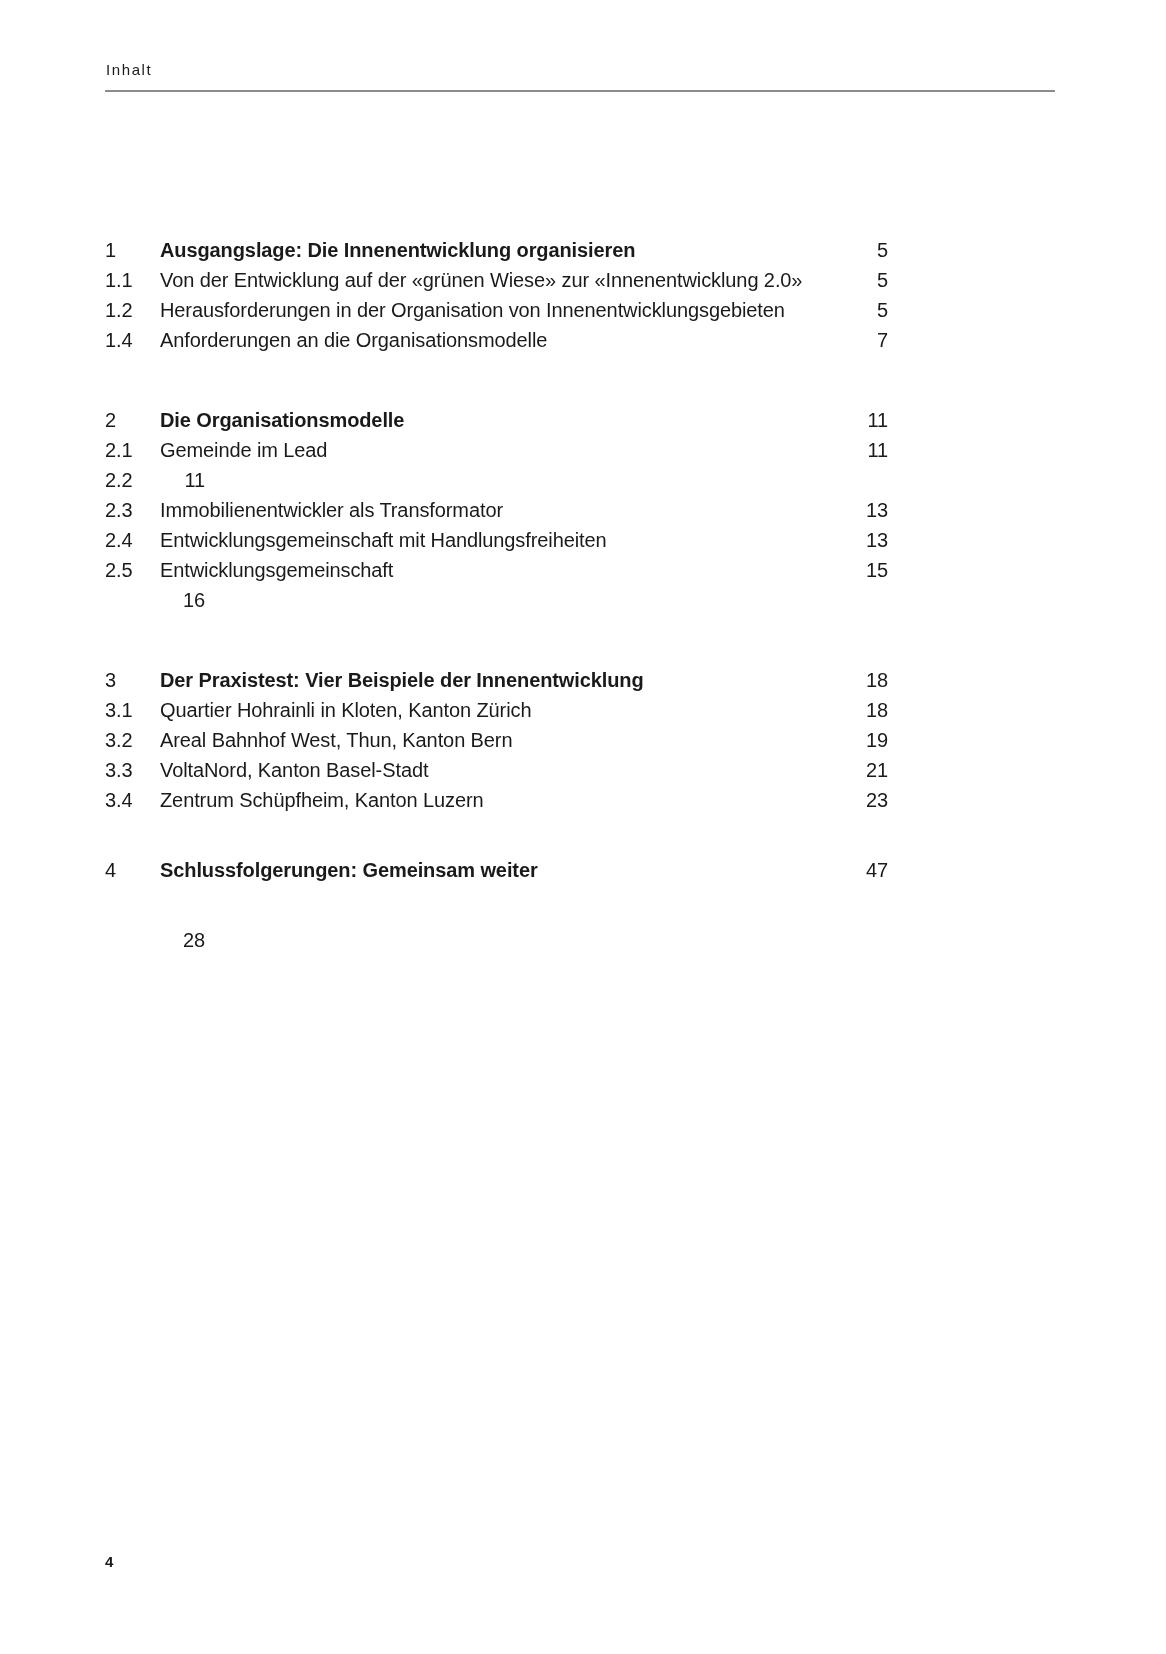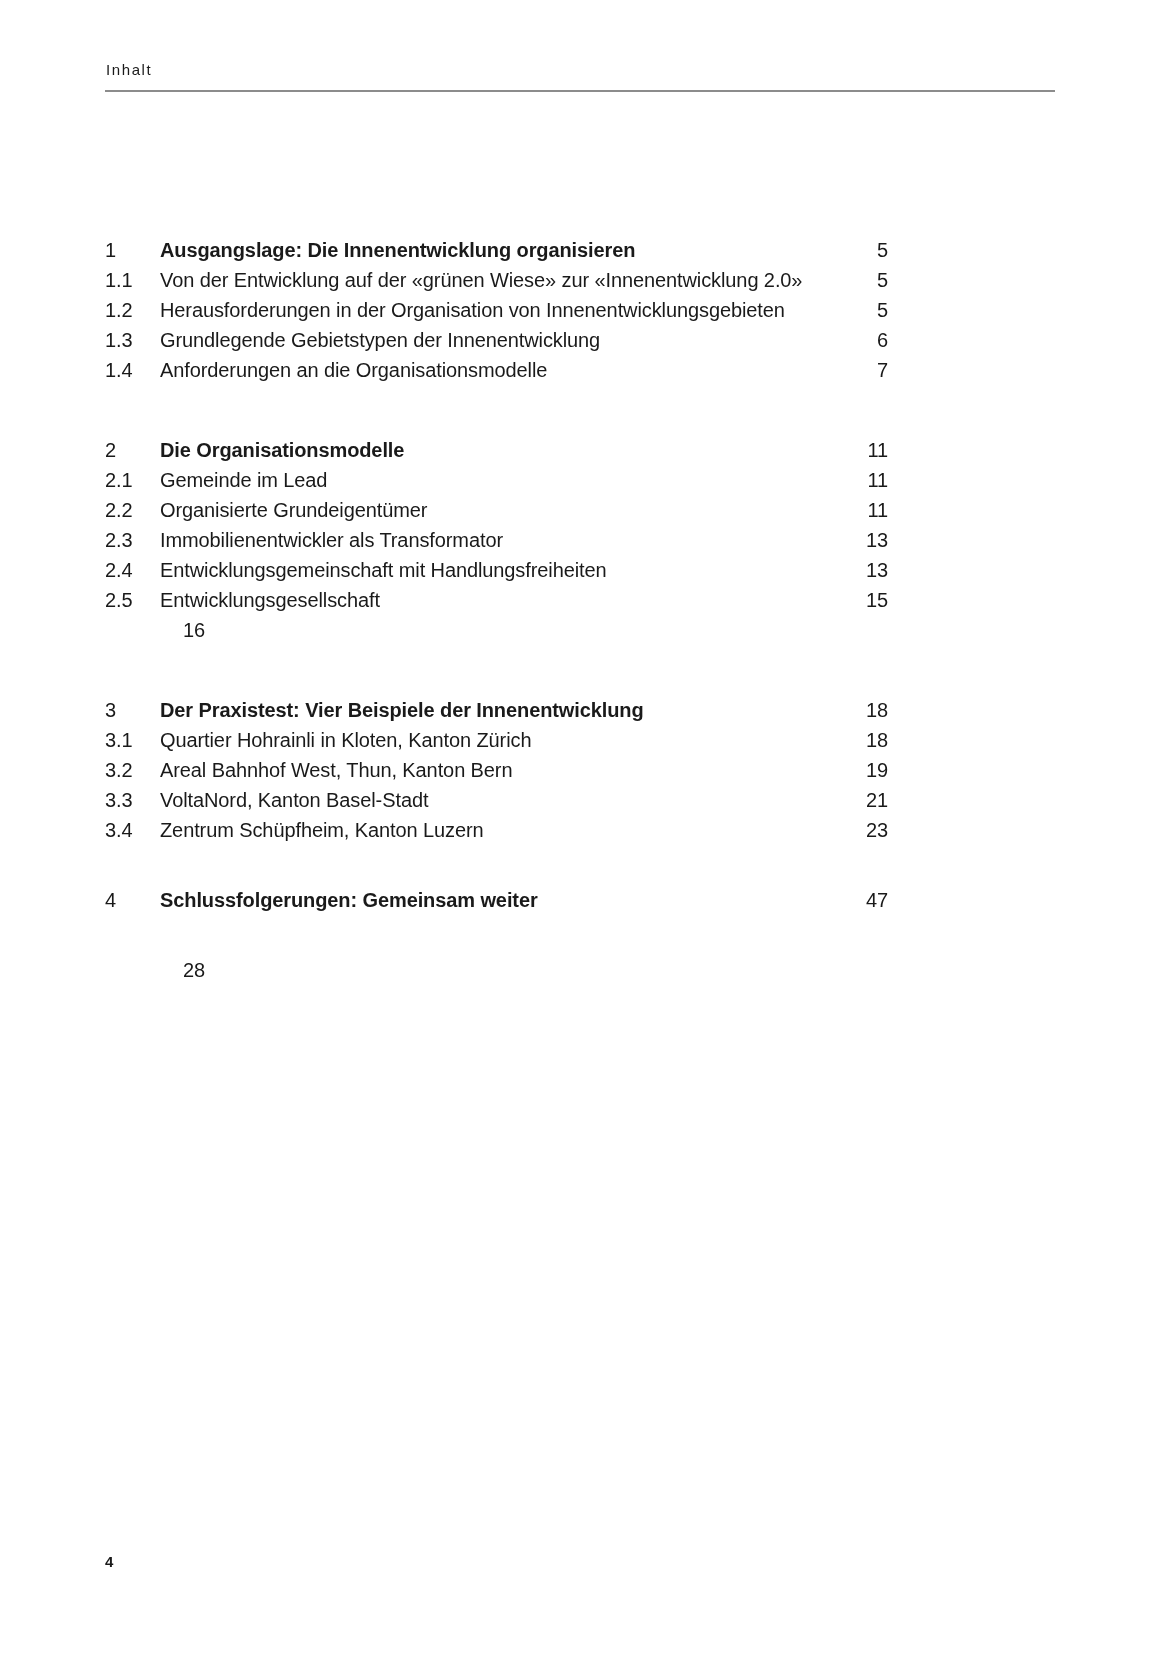--- a/index.html
+++ b/index.html
@@ -98,59 +98,53 @@
     <span class="toc-num">1.1</span>
     <span class="toc-title">Von der Entwicklung auf der «grünen Wiese» zur «Innenentwicklung 2.0»</span>
     <span class="toc-page">5</span>
   </div>
         <div class="toc-row">
     <span class="toc-num">1.2</span>
     <span class="toc-title">Herausforderungen in der Organisation von Innenentwicklungsgebieten</span>
     <span class="toc-page">5</span>
   </div>
         <div class="toc-row">
-    <span class="toc-num">1.3</span>
-    <span class="toc-title">Grundlegende Gebietstypen der Innenentwicklung</span>
-    <span class="toc-page">6</span>
-  </div>
-        <div class="toc-row">
     <span class="toc-num">1.4</span>
     <span class="toc-title">Anforderungen an die Organisationsmodelle</span>
     <span class="toc-page">7</span>
   </div>
       </div>
       <div class="toc-group gap-50">
         <div class="toc-row bold">
     <span class="toc-num">2</span>
     <span class="toc-title">Die Organisationsmodelle</span>
     <span class="toc-page">11</span>
   </div>
         <div class="toc-row">
     <span class="toc-num">2.1</span>
     <span class="toc-title">Gemeinde im Lead</span>
     <span class="toc-page">11</span>
   </div>
         <div class="toc-row">
     <span class="toc-num">2.2</span>
-    <span class="toc-title">Organisierte Grundeigentümer</span>
     <span class="toc-page">11</span>
   </div>
         <div class="toc-row">
     <span class="toc-num">2.3</span>
     <span class="toc-title">Immobilienentwickler als Transformator</span>
     <span class="toc-page">13</span>
   </div>
         <div class="toc-row">
     <span class="toc-num">2.4</span>
     <span class="toc-title">Entwicklungsgemeinschaft mit Handlungsfreiheiten</span>
     <span class="toc-page">13</span>
   </div>
         <div class="toc-row">
     <span class="toc-num">2.5</span>
-    <span class="toc-title">Entwicklungsgesellschaft</span>
+    <span class="toc-title">Entwicklungsgemeinschaft</span>
     <span class="toc-page">15</span>
   </div>
         <div class="toc-row">
     <span class="toc-num"></span>
     <span class="toc-page">16</span>
   </div>
       </div>
       <div class="toc-group gap-50">
         <div class="toc-row bold">
     <span class="toc-num">3</span>

